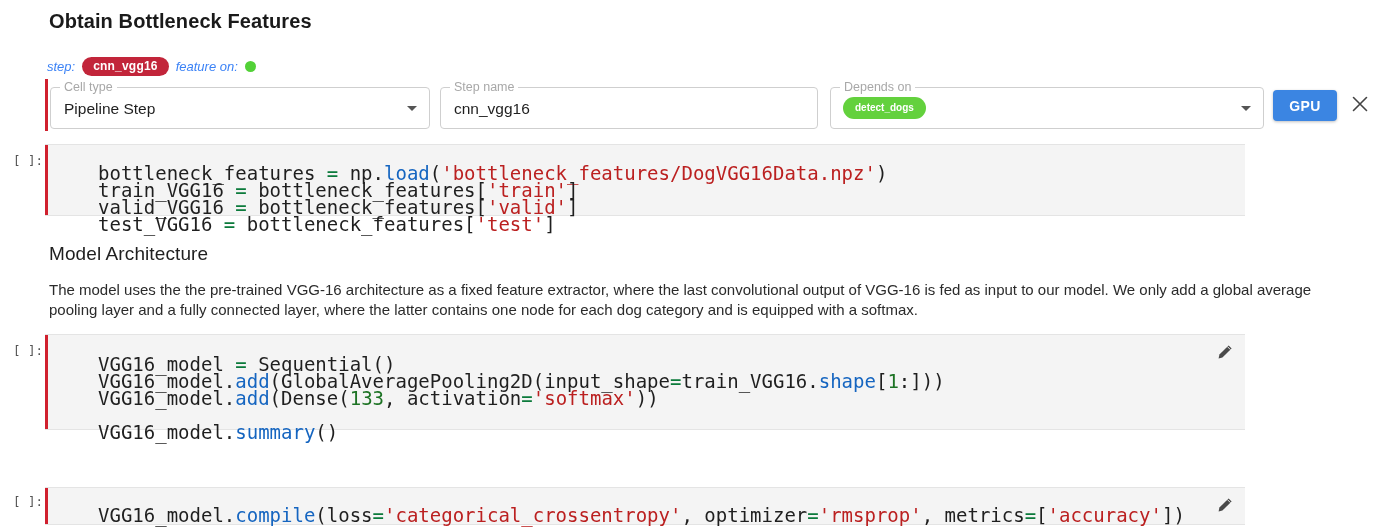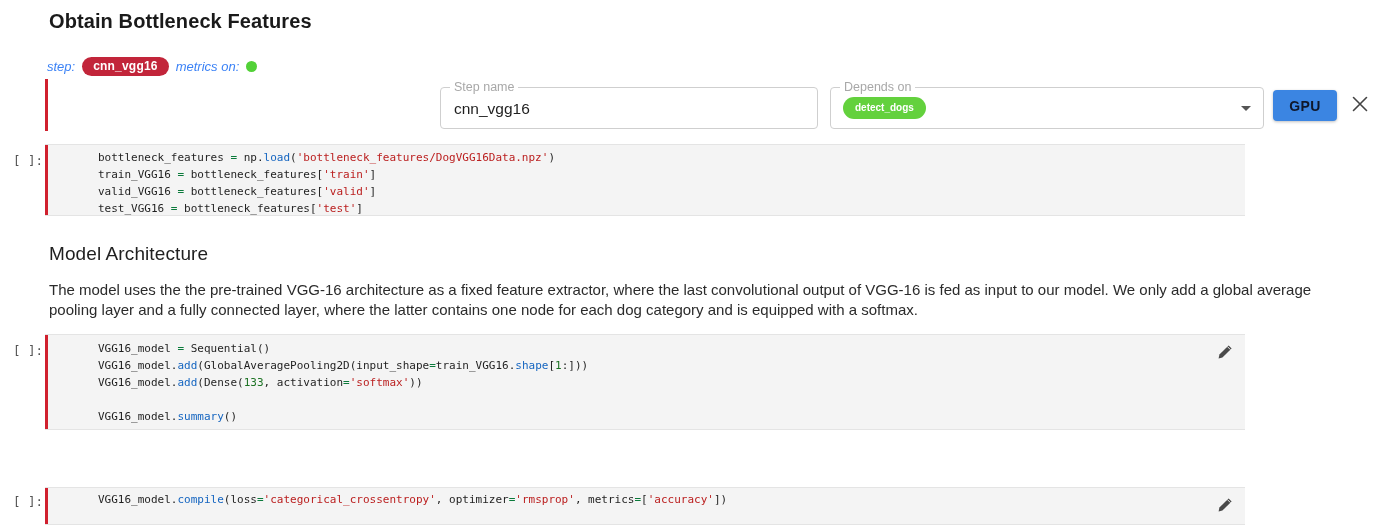--- a/index.html
+++ b/index.html
@@ -146,21 +146,21 @@
   
   .btn-gpu {
     position: absolute;
     left: 1273px;
     top: 90px;
     width: 64px;
     height: 31px;
     background: #3b85e2;
     border: none;
     border-radius: 4px;
-    color: #0f172a;
+    color: #ffffff;
     font-size: 14px;
     font-weight: bold;
     font-family: "Liberation Sans", sans-serif;
     letter-spacing: .4px;
     cursor: pointer;
     box-shadow: 0 1px 3px rgba(0,0,0,.25);
   }
   .btn-close {
     position: absolute;
     left: 1350px;
@@ -193,24 +193,25 @@
     width: 40px;
     text-align: right;
     font-family: "DejaVu Sans Mono", monospace;
     font-size: 12.5px;
     color: #545454;
   }
   .code {
     position: absolute;
     left: 53px;
     font-family: "DejaVu Sans Mono", monospace;
-    font-size: 11px;
+    font-size: 19px;
     line-height: 17px;
     color: #1f1f1f;
     white-space: pre;
+    margin-top: 16px;
   }
   .tok-str { color: #bb2020; }
   .tok-fn  { color: #1565c0; }
   .tok-num { color: #1d7324; }
   .tok-op  { color: #0b7a3b; }
 
   .pencil {
     position: absolute;
     width: 16px;
     height: 16px;
@@ -221,26 +222,31 @@
 </head>
 <body>
 
 <div class="page">
 
   <div class="h-main" style="top:10px;">Obtain Bottleneck Features</div>
 
   <div class="step-row">
     <span class="step-label">step:</span>
     <span class="chip-step">cnn_vgg16</span>
-    <span class="step-label">metrics on:</span>
+    <span class="step-label">feature on:</span>
     <span class="dot-green"></span>
   </div>
 
   <div class="rail" style="top:79px; height:52px;"></div>
 
+  <div class="field" style="left:50px; top:87px; width:380px;">
+    <span class="legend">Cell type</span>
+    <span class="value">Pipeline Step</span>
+    <span class="caret"></span>
+  </div>
 
   <div class="field" style="left:440px; top:87px; width:378px;">
     <span class="legend">Step name</span>
     <span class="value">cnn_vgg16</span>
   </div>
 
   <div class="field" style="left:830px; top:87px; width:434px;">
     <span class="legend">Depends on</span>
     <span class="chip-dep">detect_dogs</span>
     <span class="caret"></span>

